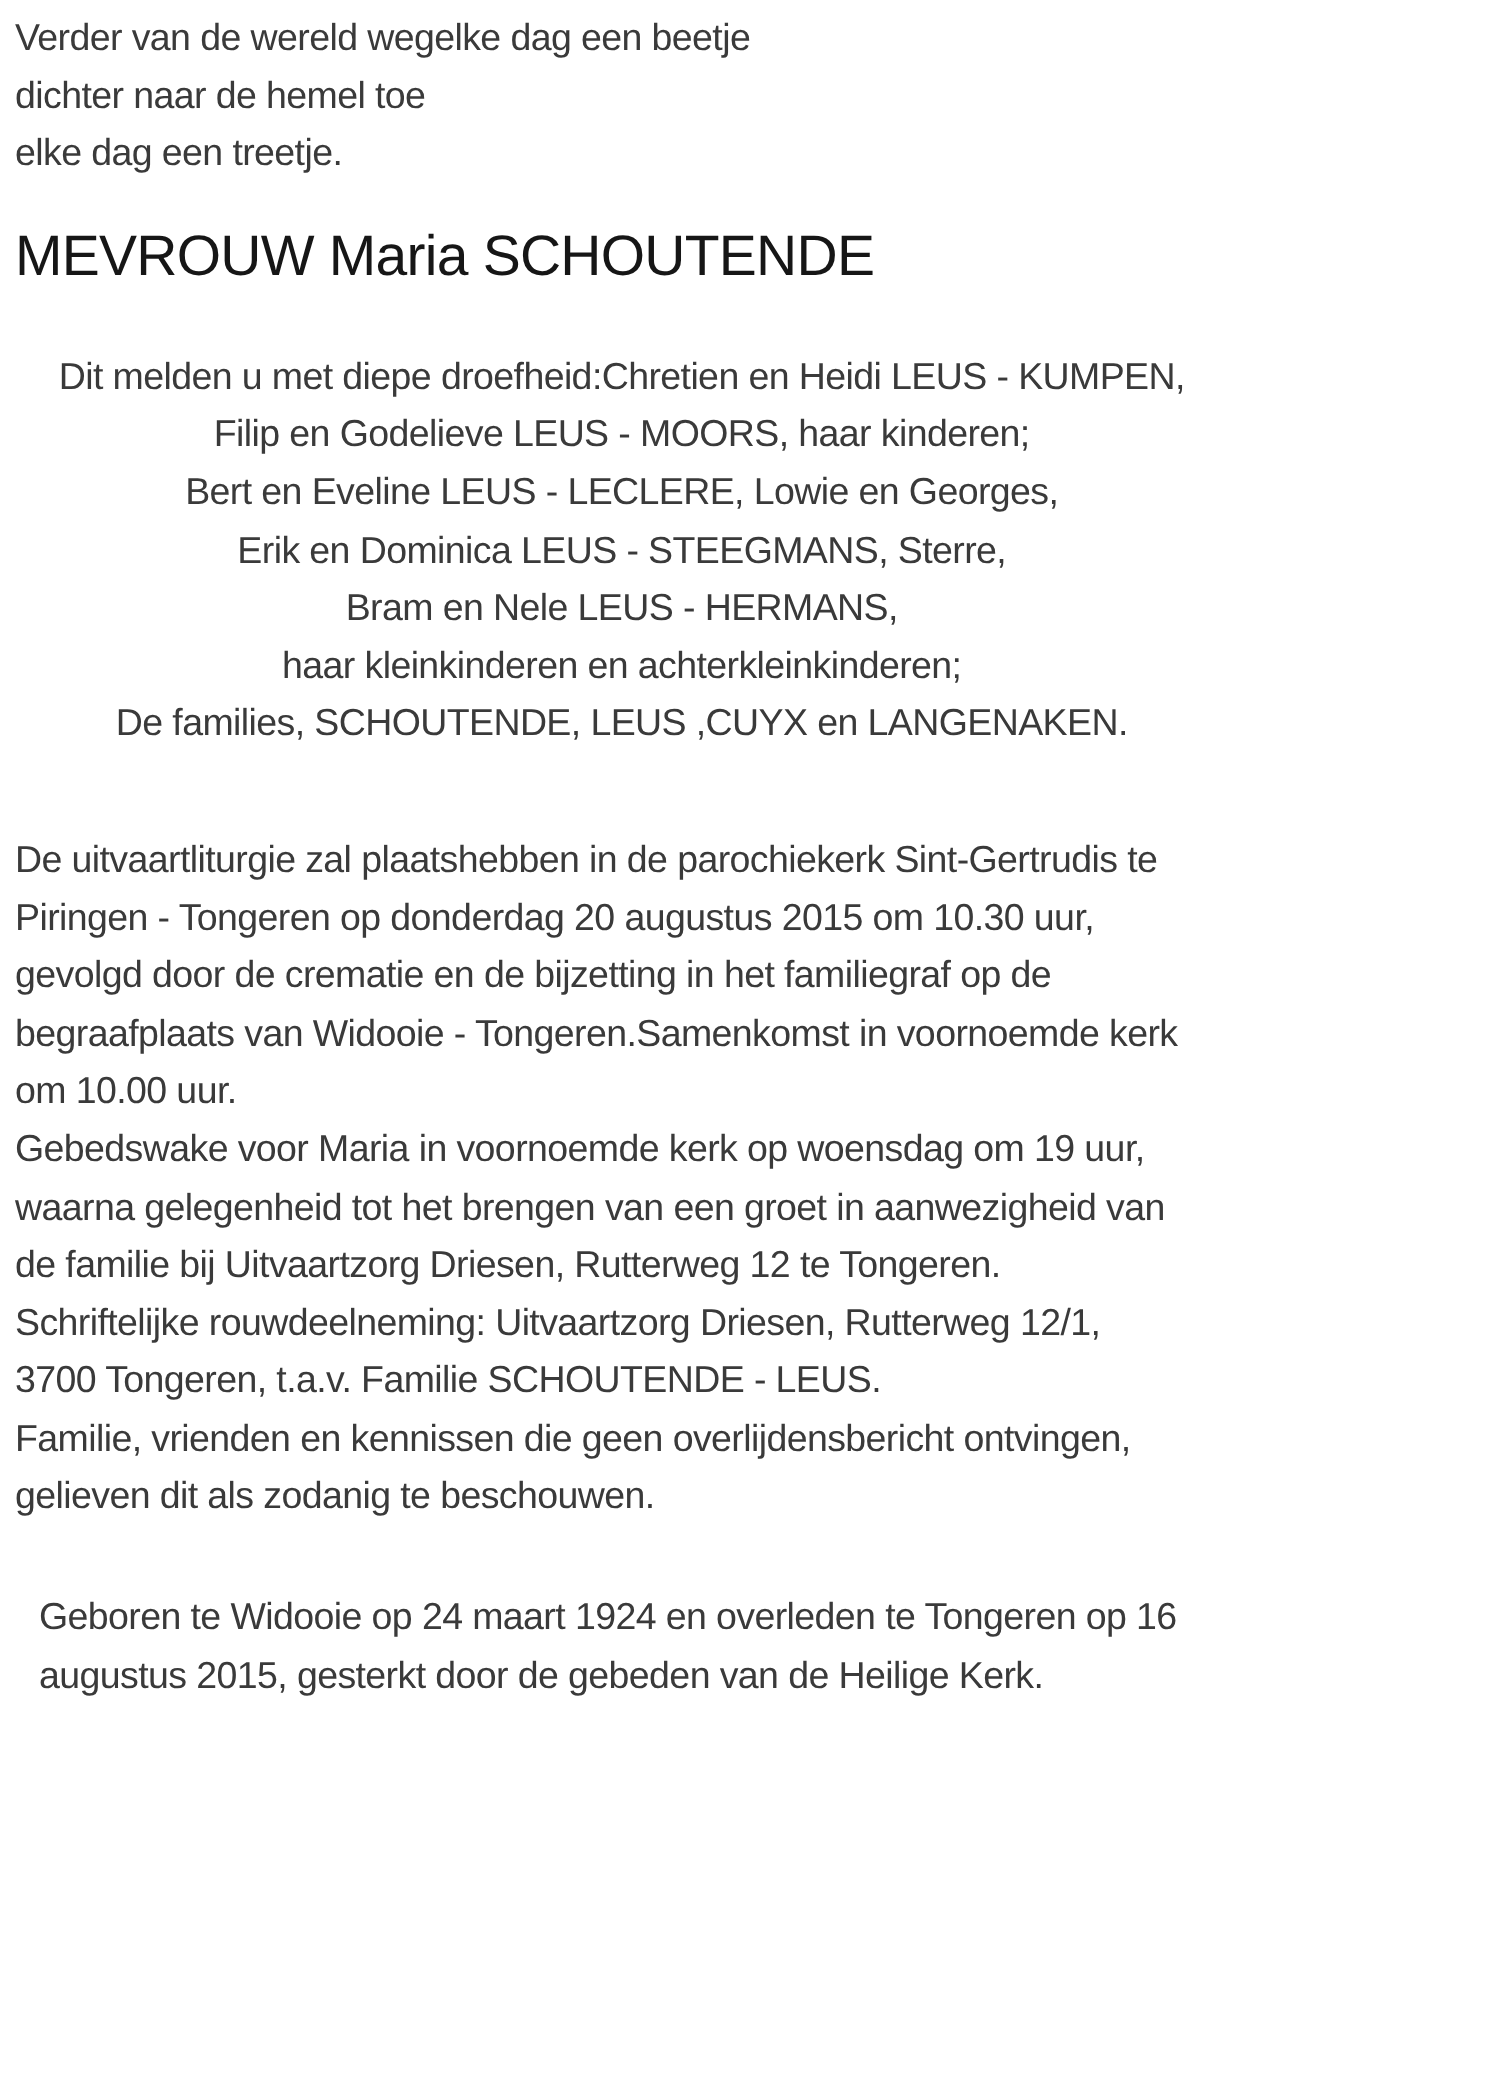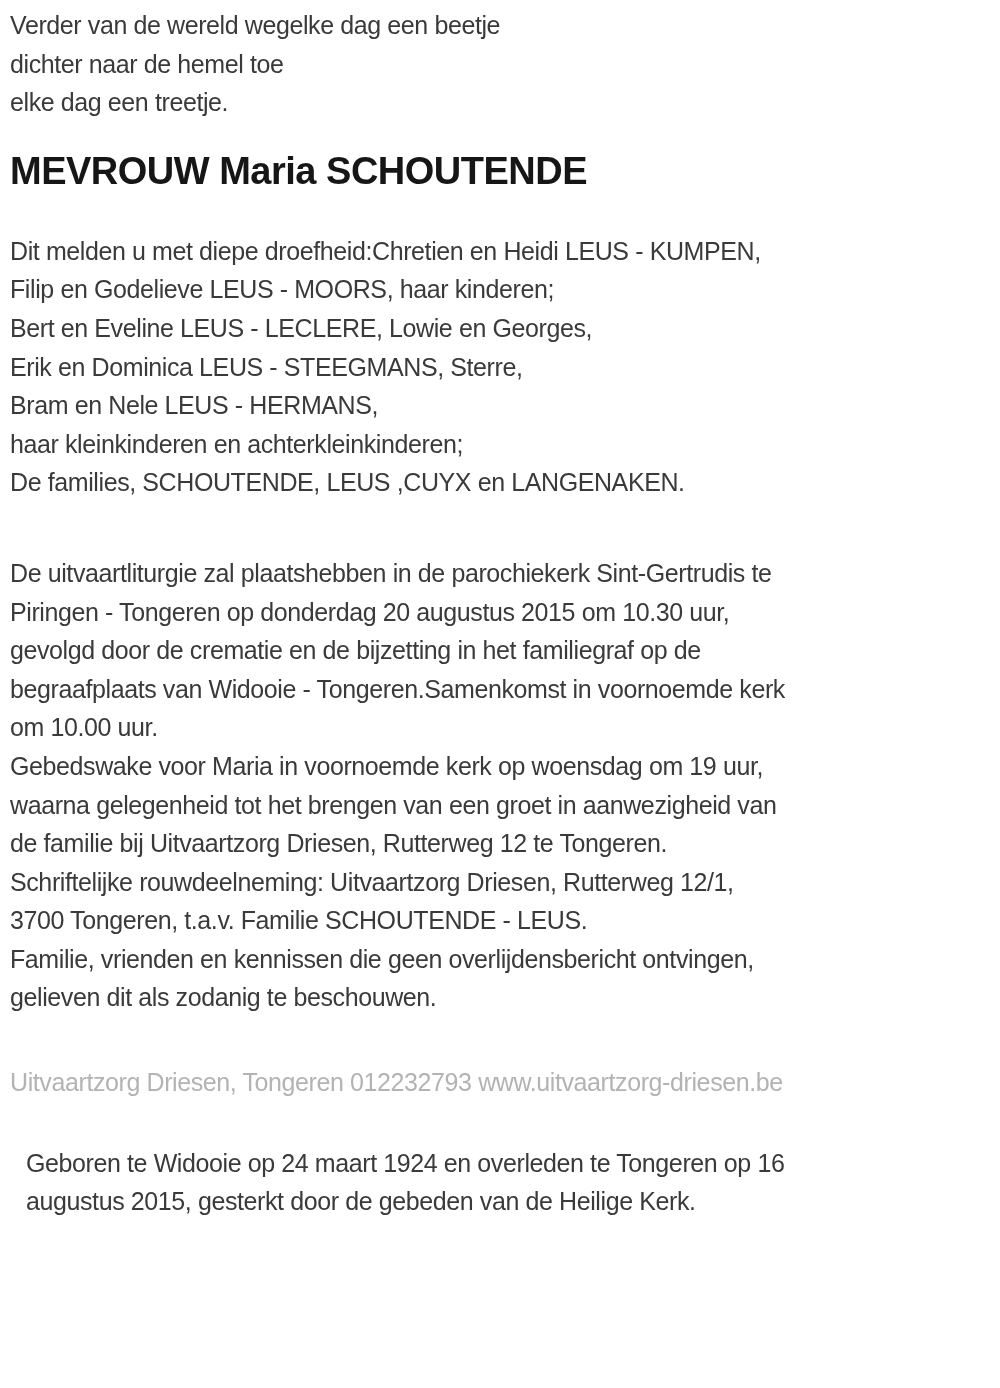--- a/index.html
+++ b/index.html
@@ -25,30 +25,31 @@
     letter-spacing: -0.4px;
     color: #3a3a3a;
   }
   .poem {
     margin: 0;
   }
   .deceased-name {
     margin: 26px 0 8px 0;
     font-size: 38px;
     line-height: 46px;
-    font-weight: bold;
+    font-weight: normal;
     letter-spacing: -0.5px;
     color: #161616;
     white-space: pre;
   }
   .relation {
     margin: 0;
   }
   .family-announcement {
     margin-top: 38px;
+    text-align: center;
   }
   .ceremony-details {
     margin-top: 52px;
   }
   .condolence-note {
   }
   .undertaker-info {
     margin-top: 46px;
     color: #b3b3b3;
   }
@@ -84,18 +85,17 @@
 om 10.00 uur.
 Gebedswake voor Maria in voornoemde kerk op woensdag om 19 uur,
 waarna gelegenheid tot het brengen van een groet in aanwezigheid van
 de familie bij Uitvaartzorg Driesen, Rutterweg 12 te Tongeren.
 Schriftelijke rouwdeelneming: Uitvaartzorg Driesen, Rutterweg 12/1,
 3700 Tongeren, t.a.v. Familie SCHOUTENDE - LEUS.</div>
 
   <div class="line-block condolence-note">Familie, vrienden en kennissen die geen overlijdensbericht ontvingen,
 gelieven dit als zodanig te beschouwen.</div>
 
-  <div class="line-block undertaker-info">Uitvaartzorg Driesen, Tongeren 012232793 www.uitvaartzorg-driesen.be</div>
 
   <div class="line-block life-dates">Geboren te Widooie op 24 maart 1924 en overleden te Tongeren op 16
 augustus 2015, gesterkt door de gebeden van de Heilige Kerk.</div>
 
 </div>
 
 </body></html>

